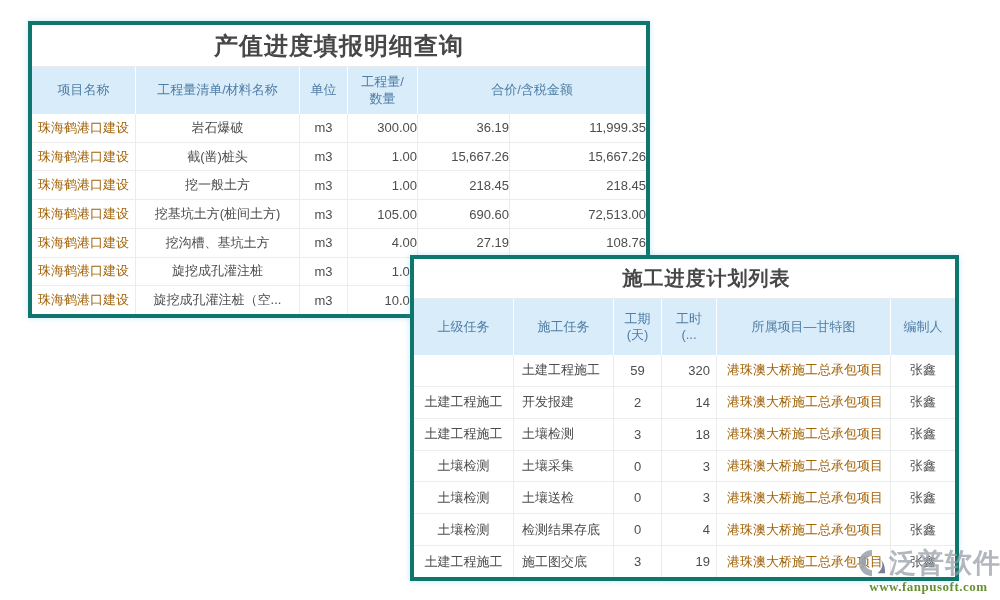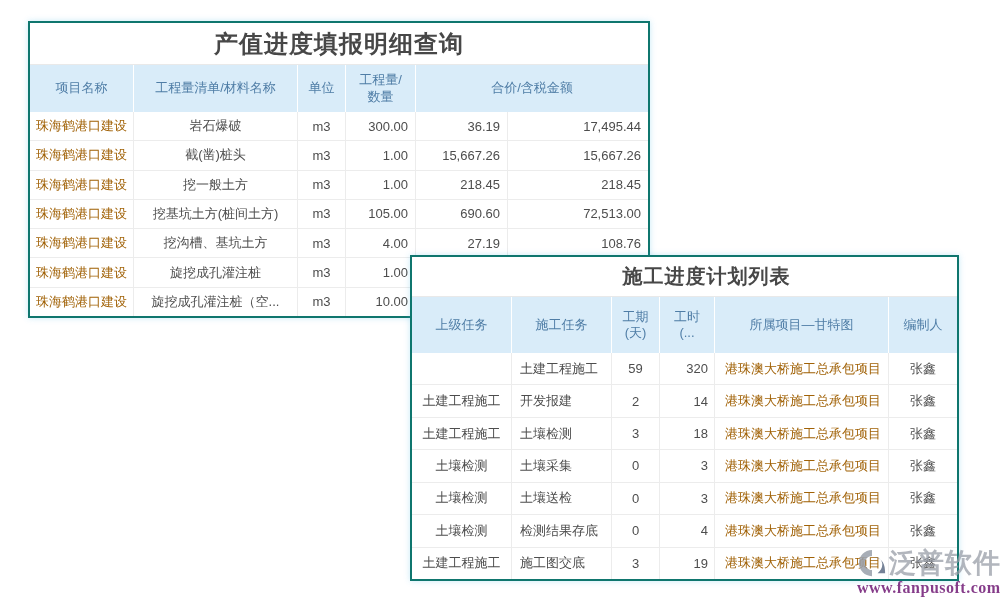--- a/index.html
+++ b/index.html
@@ -1,18 +1,18 @@
 <!DOCTYPE html>
 <html><head>
 <meta charset="utf-8">
 <style>
   * { margin:0; padding:0; box-sizing:border-box; }
   html,body { width:1000px; height:600px; background:#ffffff; overflow:hidden;
               font-family:"Liberation Sans","DejaVu Sans",sans-serif; }
-  .card { position:absolute; background:#ffffff; border:2px solid #0f766e;
+  .card { position:absolute; background:#ffffff; border:4px solid #0f766e;
           box-shadow:0 0 6px rgba(60,180,231,.28); display:flex; flex-direction:column; }
   #t1card { left:28px; top:21px; width:622px; height:297px; z-index:1; }
   #t2card { left:410px; top:255px; width:549px; height:326px; z-index:2; }
 
   .card-title { display:flex; align-items:center; justify-content:center;
                 font-weight:bold; color:#474747; border-bottom:1px solid #e9e9e9; }
   #t1card .card-title { height:42px; font-size:24px; letter-spacing:1px; }
   #t2card .card-title { height:40px; font-size:20px; letter-spacing:1px;padding-left:44px; }
 
   .thead { display:flex; background:#d9ecf9; }
@@ -23,39 +23,39 @@
         border-right:1px solid #ffffff; }
   .th:last-child { border-right:none; }
 
   .tbody { flex:1; display:flex; flex-direction:column; }
   .tr { flex:1; display:flex; border-top:1px solid #ececec; background:#ffffff; }
   .tr:first-child { border-top:none; }
   .td { display:flex; align-items:center; font-size:13px; color:#4d4d4d;
         border-right:1px solid #ececec; overflow:hidden; white-space:nowrap; }
   .td:last-child { border-right:none; }
   .center { justify-content:center; }
-  .right  { justify-content:flex-end; padding-right:7px; }
+  .right  { justify-content:flex-end; padding-right:0; }
   .left   { justify-content:flex-start; padding-left:8px; }
   .link   { color:#a16207; cursor:pointer; }
 
   
   .t1c1{width:104px}.t1c2{width:164px}.t1c3{width:48px}.t1c4{width:70px}.t1c5{width:92px}.t1c6{flex:1}
   
   .t2c1{width:100px}.t2c2{width:100px}.t2c3{width:48px}.t2c4{width:55px}.t2c5{width:174px}.t2c6{flex:1}
   #t2card .t2c4.right{padding-right:6px}
   #t2card .t2c5.left{padding-left:10px}
 
   
   #watermark { position:absolute; left:857px; top:545px; width:143px; z-index:3;
                opacity:.85; pointer-events:none; }
   #watermark .wm-row { display:flex; align-items:center; }
   #wm-brand { font-size:27px; font-weight:bold; color:rgba(148,154,164,.85);
               letter-spacing:1px; white-space:nowrap; }
   #wm-url { font-family:"Liberation Serif","DejaVu Serif",serif; font-weight:bold;
-            font-size:16px; color:#701a75; letter-spacing:.5px; margin-top:-2px;
+            font-size:13px; color:#4d7c0f; letter-spacing:.5px; margin-top:-2px;
             text-align:center; white-space:nowrap; }
 </style>
 </head>
 <body>
 
 <div class="card" id="t1card">
   <div class="card-title">产值进度填报明细查询</div>
   <div class="thead">
     <div class="th t1c1">项目名称</div>
     <div class="th t1c2">工程量清单/材料名称</div>
@@ -66,21 +66,21 @@
   </div>
   <div class="tbody">
     <div class="tr">
       <div class="td t1c1 center">
           <span class="link">珠海鹤港口建设</span>
         </div>
       <div class="td t1c2 center">岩石爆破</div>
       <div class="td t1c3 center">m3</div>
       <div class="td t1c4 right">300.00</div>
       <div class="td t1c5 right">36.19</div>
-      <div class="td t1c6 right">17,495.44</div>
+      <div class="td t1c6 right">11,999.35</div>
     </div>
     <div class="tr">
       <div class="td t1c1 center">
           <span class="link">珠海鹤港口建设</span>
         </div>
       <div class="td t1c2 center">截(凿)桩头</div>
       <div class="td t1c3 center">m3</div>
       <div class="td t1c4 right">1.00</div>
       <div class="td t1c5 right">15,667.26</div>
       <div class="td t1c6 right">15,667.26</div>

